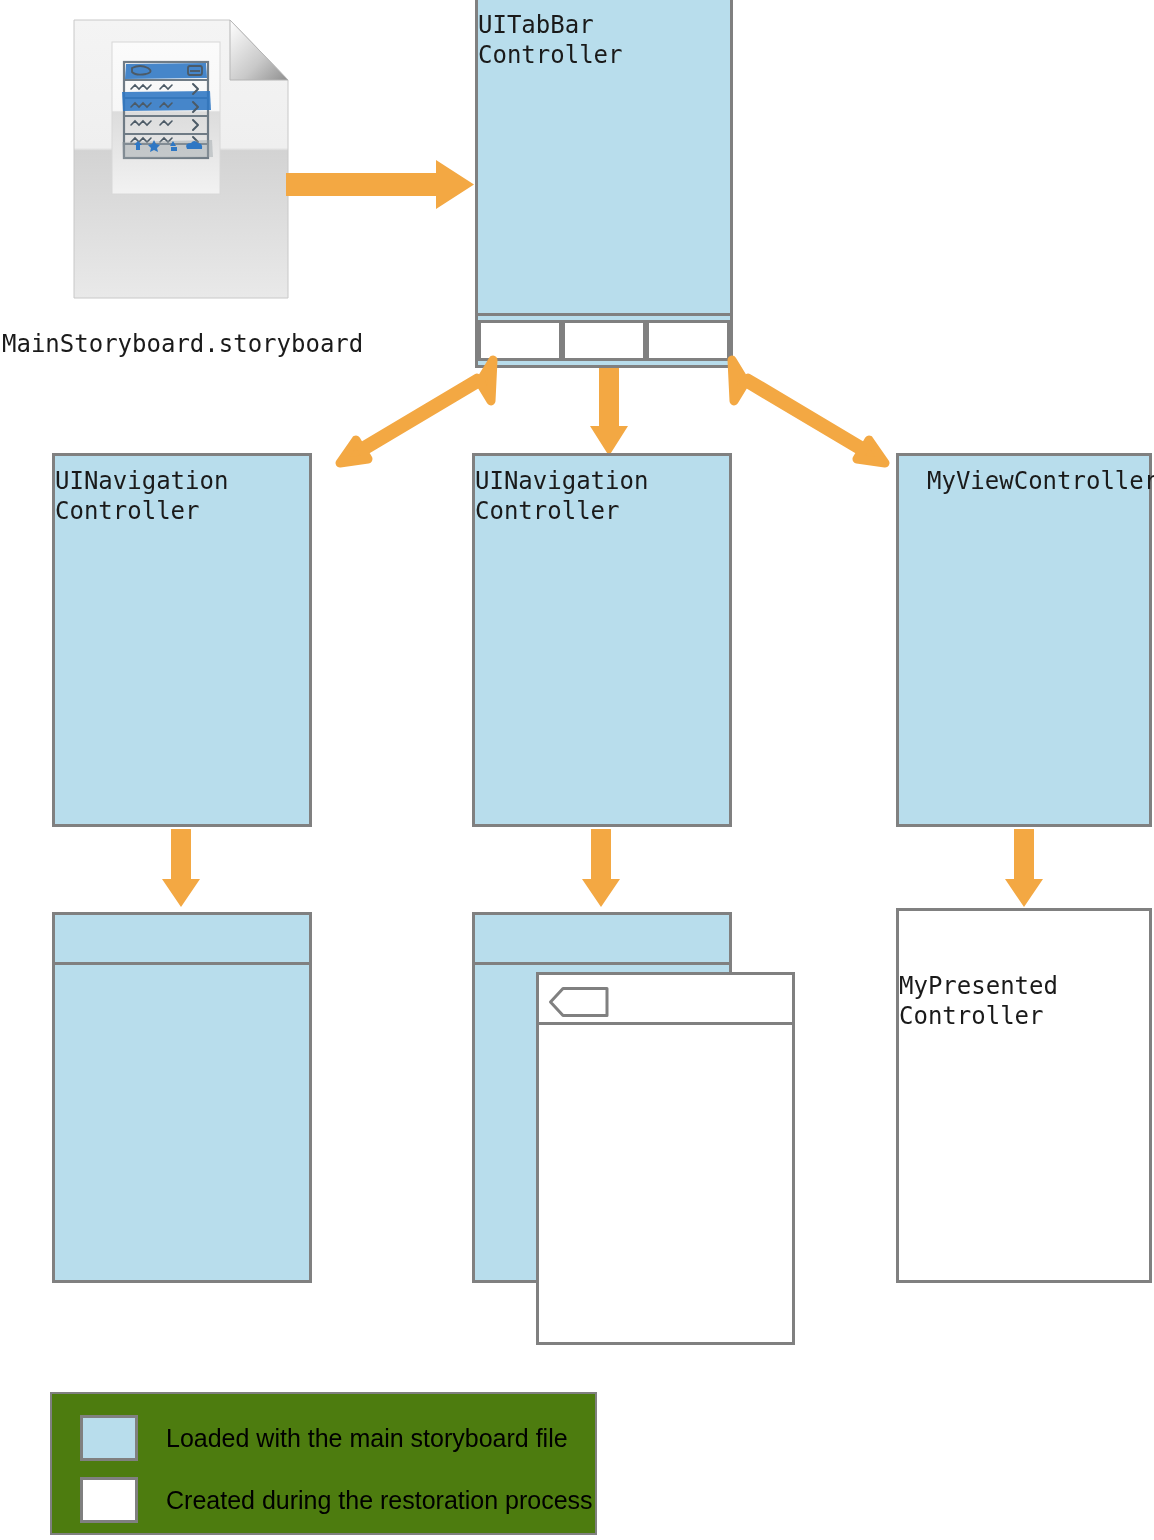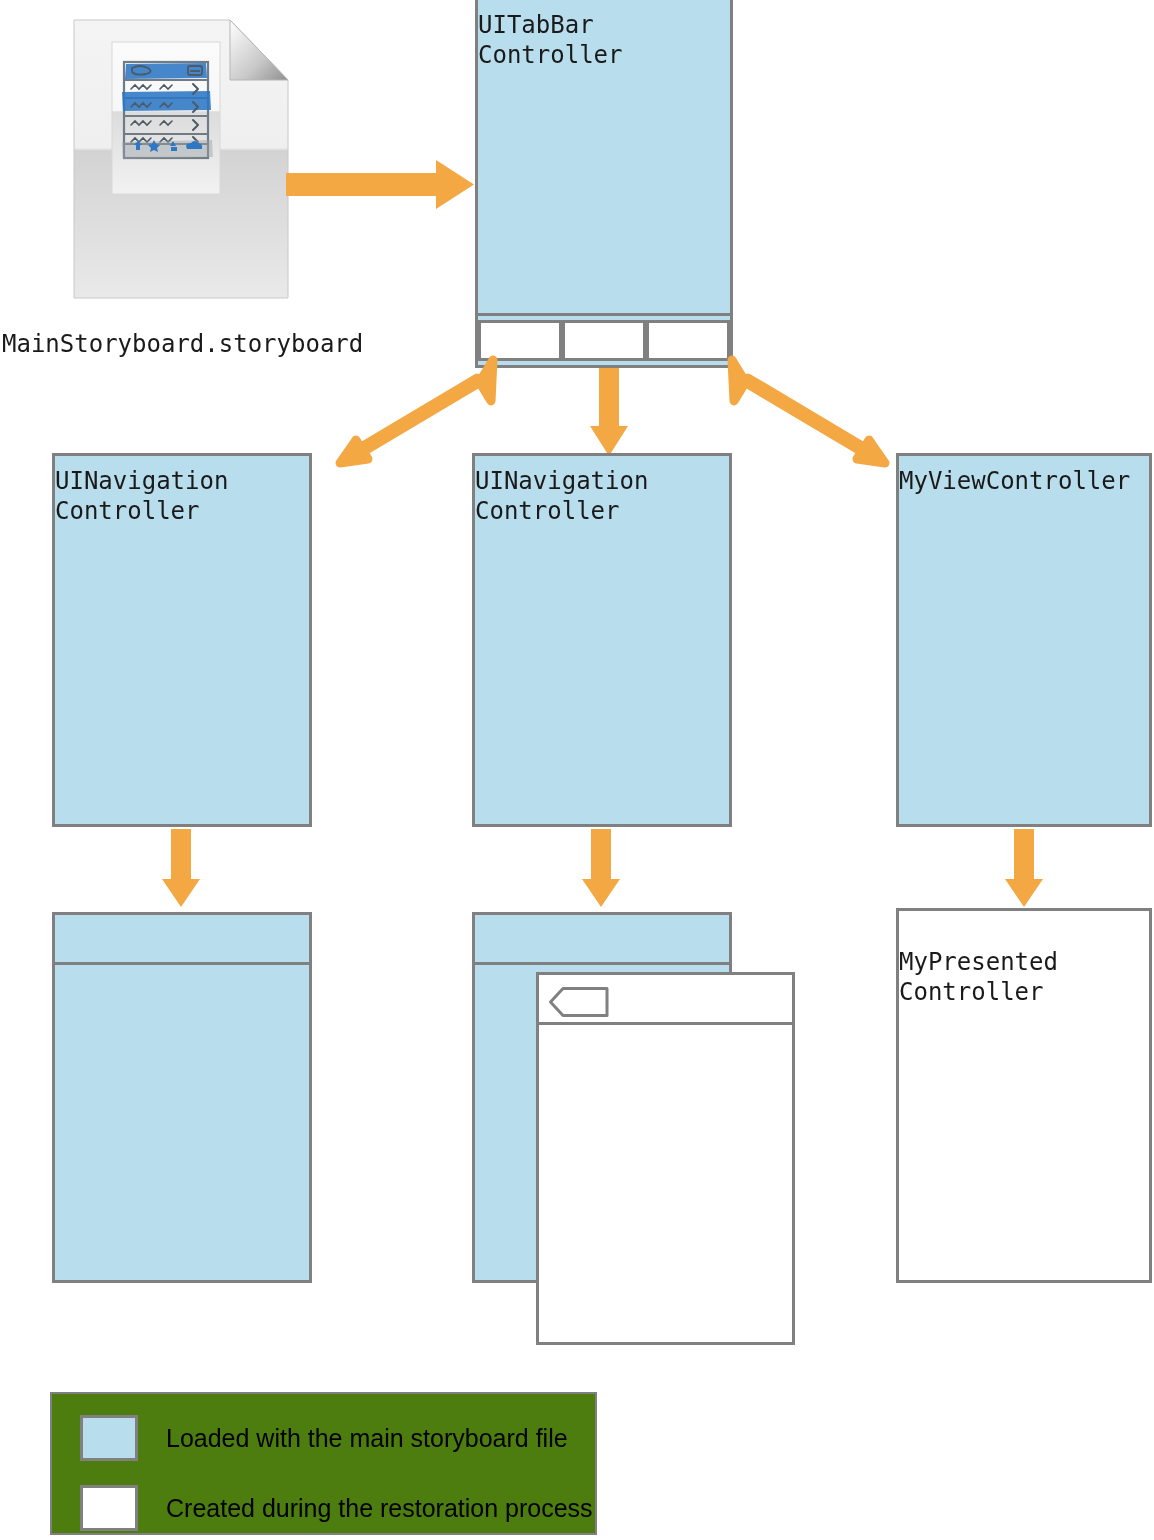--- a/index.html
+++ b/index.html
@@ -33,21 +33,21 @@
     font-family: "DejaVu Sans Mono", monospace;
     font-size: 24px;
     line-height: 30px;
     color: #1a1a1a;
     padding-top: 10px;
     white-space: pre-line;
     letter-spacing: 0px;
   }
   .vc-title.single {
     text-align: left;
-    padding-left: 0;
+    padding-left: 28px;
   }
 
   
   .tabbar {
     position: absolute;
     left: 0;
     right: 0;
     bottom: 0;
     height: 52px;
     border-top: 3px solid #808080;
@@ -114,21 +114,21 @@
     border: 2px solid #808080;
     background: #4d7c0f;
   }
   .legend-row {
     position: absolute;
     left: 28px;
     display: flex;
     align-items: center;
   }
   .legend-row.r0 { top: 21px; }
-  .legend-row.r1 { top: 91px; }
+  .legend-row.r1 { top: 83px; }
   .legend-swatch {
     box-sizing: border-box;
     width: 58px;
     height: 46px;
     border: 3px solid #808080;
     background: #b8ddec;
     flex: none;
   }
   .legend-swatch.white { background: #ffffff; }
   .legend-label {
@@ -285,21 +285,21 @@
 
   <div class="vc-box white" style="left:536px; top:972px; width:259px; height:373px; z-index:5;">
     <div class="navbar-strip"></div>
     <svg class="back-btn-svg" style="left:10px; top:11px;" width="64" height="32">
       <path d="M1.5,16 L14,2.5 L58,2.5 L58,29.5 L14,29.5 Z" fill="#ffffff" stroke="#808080" stroke-width="3" stroke-linejoin="round"></path>
     </svg>
     <div class="vc-title" style="padding-top:58px;"></div>
   </div>
 
   <div class="vc-box white" style="left:896px; top:908px; width:256px; height:375px;">
-    <div class="vc-title" style="padding-top:36px;">MyPresented
+    <div class="vc-title" style="padding-top:18px;margin-top:42px;">MyPresented
 Controller</div>
   </div>
 
   <div class="legend">
     <div class="legend-row r0">
       <div class="legend-swatch"></div>
       <div class="legend-label">Loaded with the main storyboard file</div>
     </div>
     <div class="legend-row r1">
       <div class="legend-swatch white"></div>

